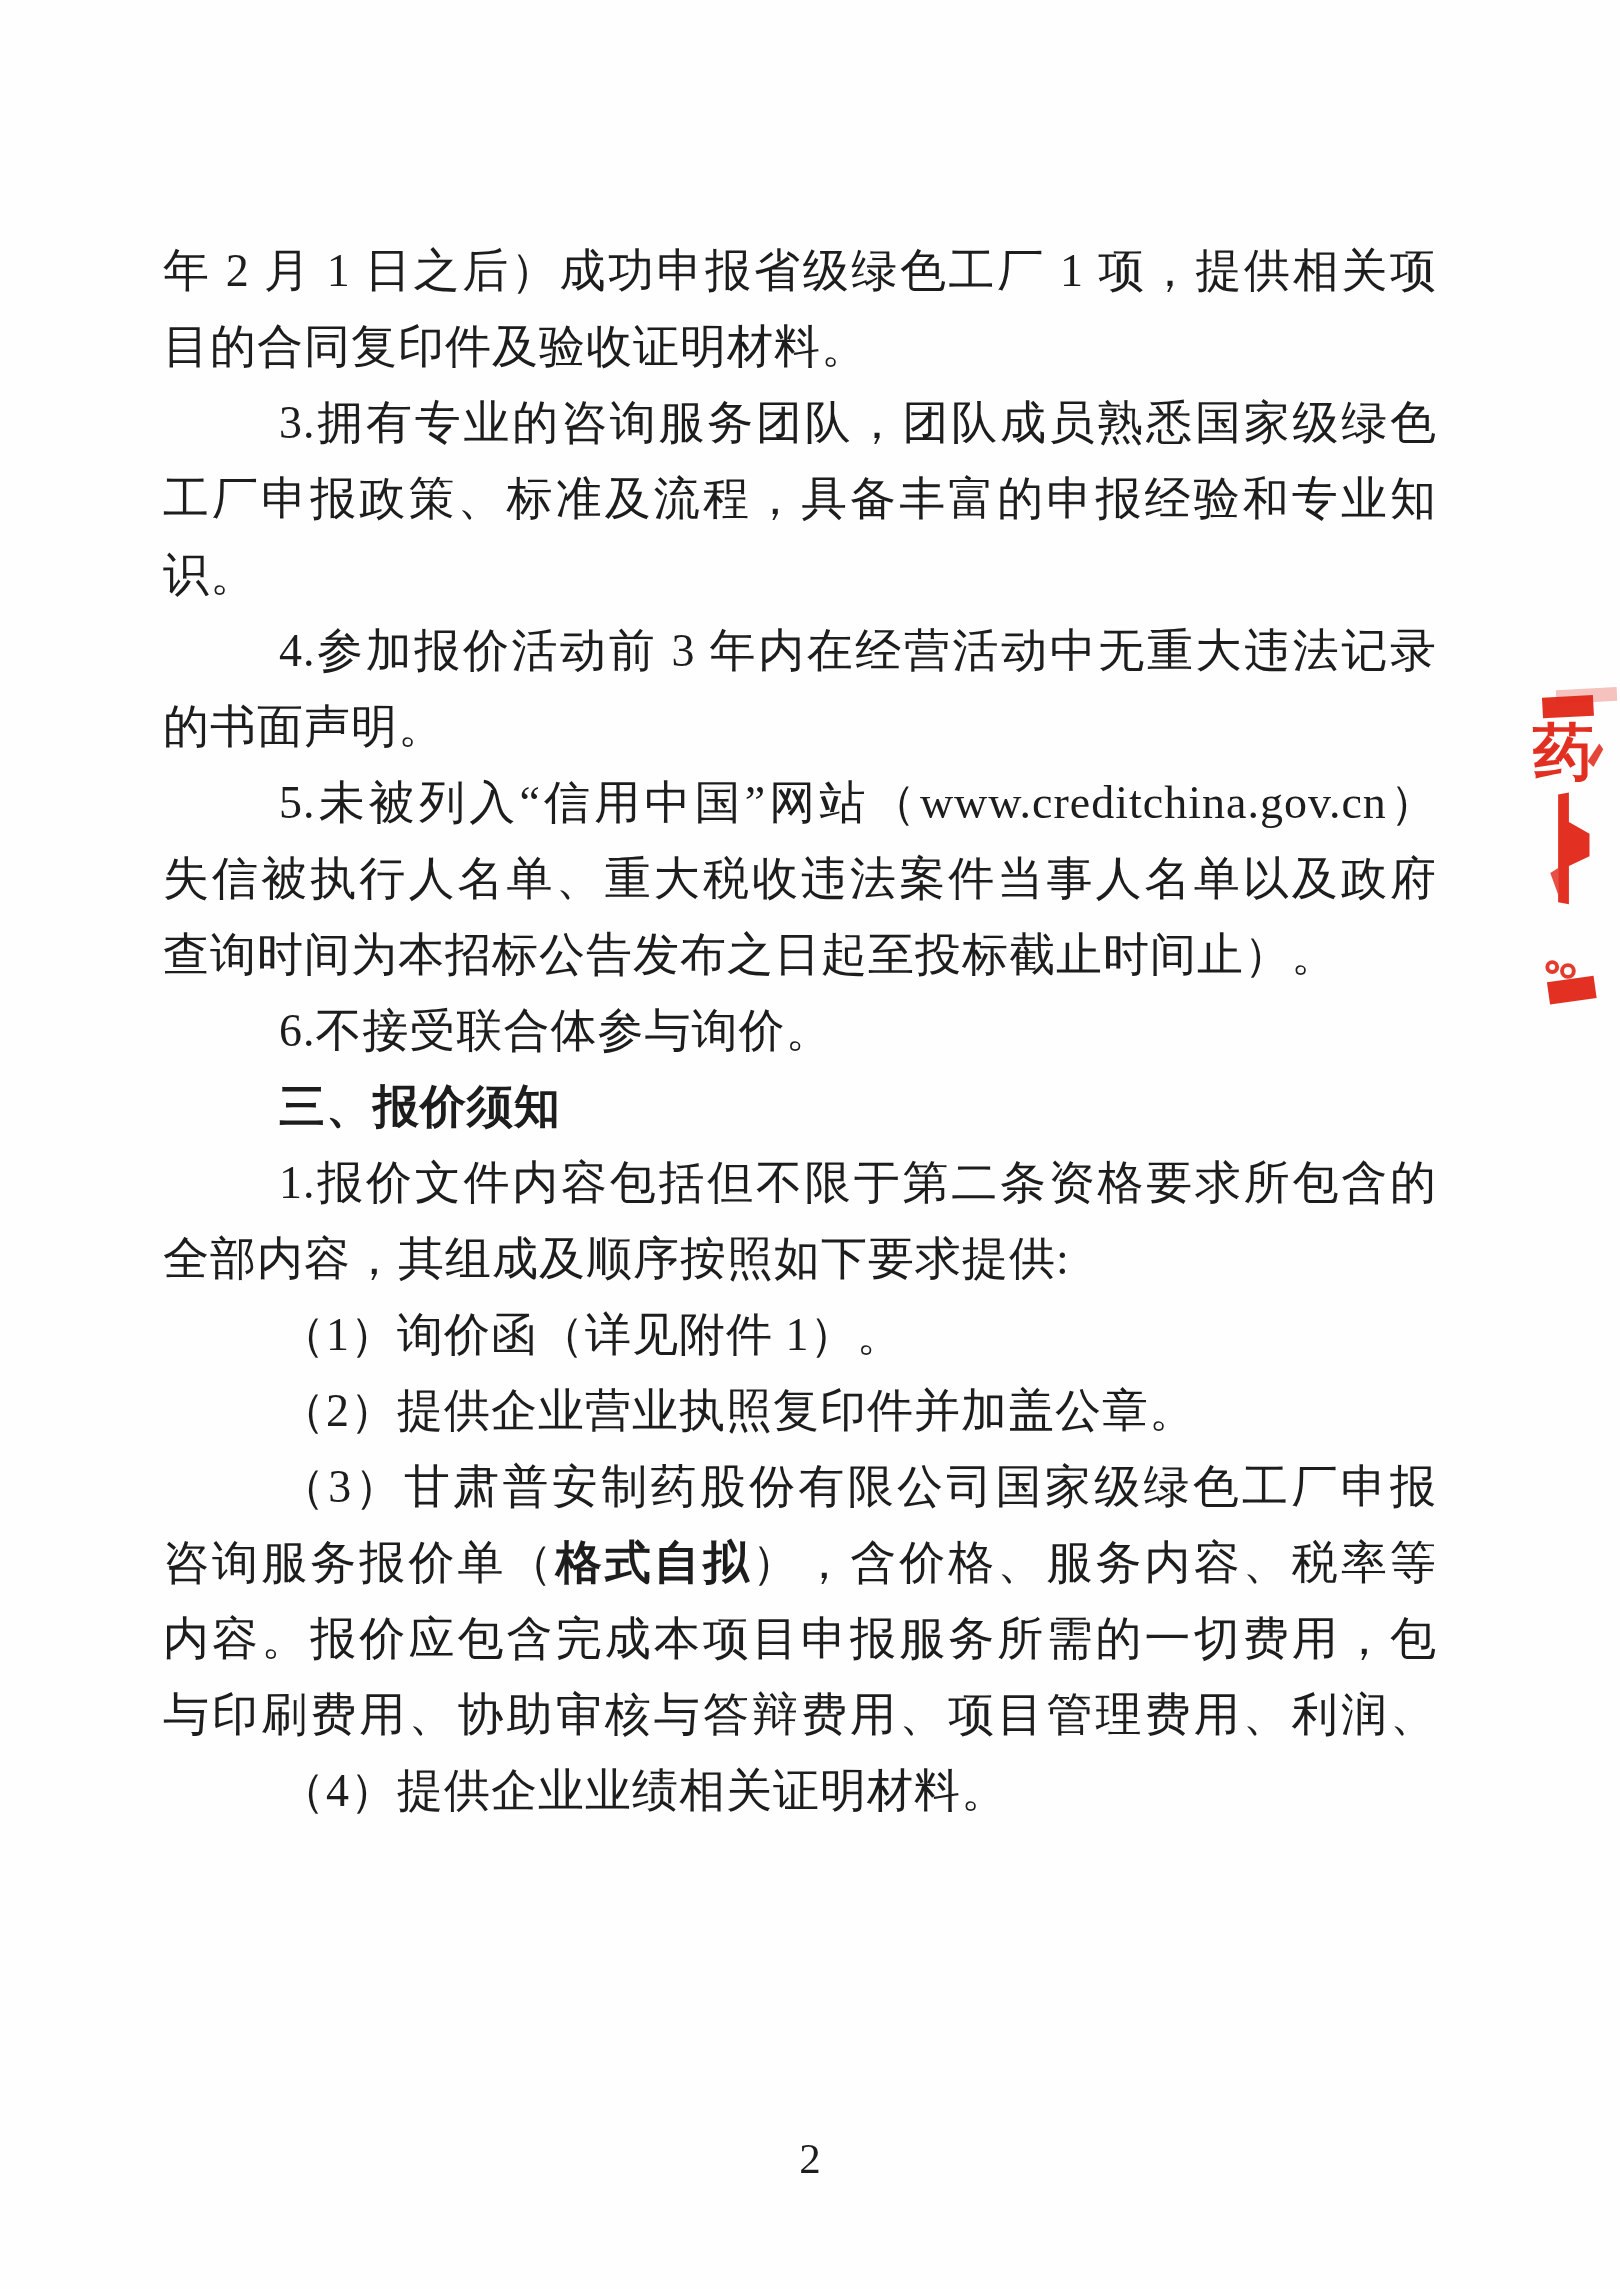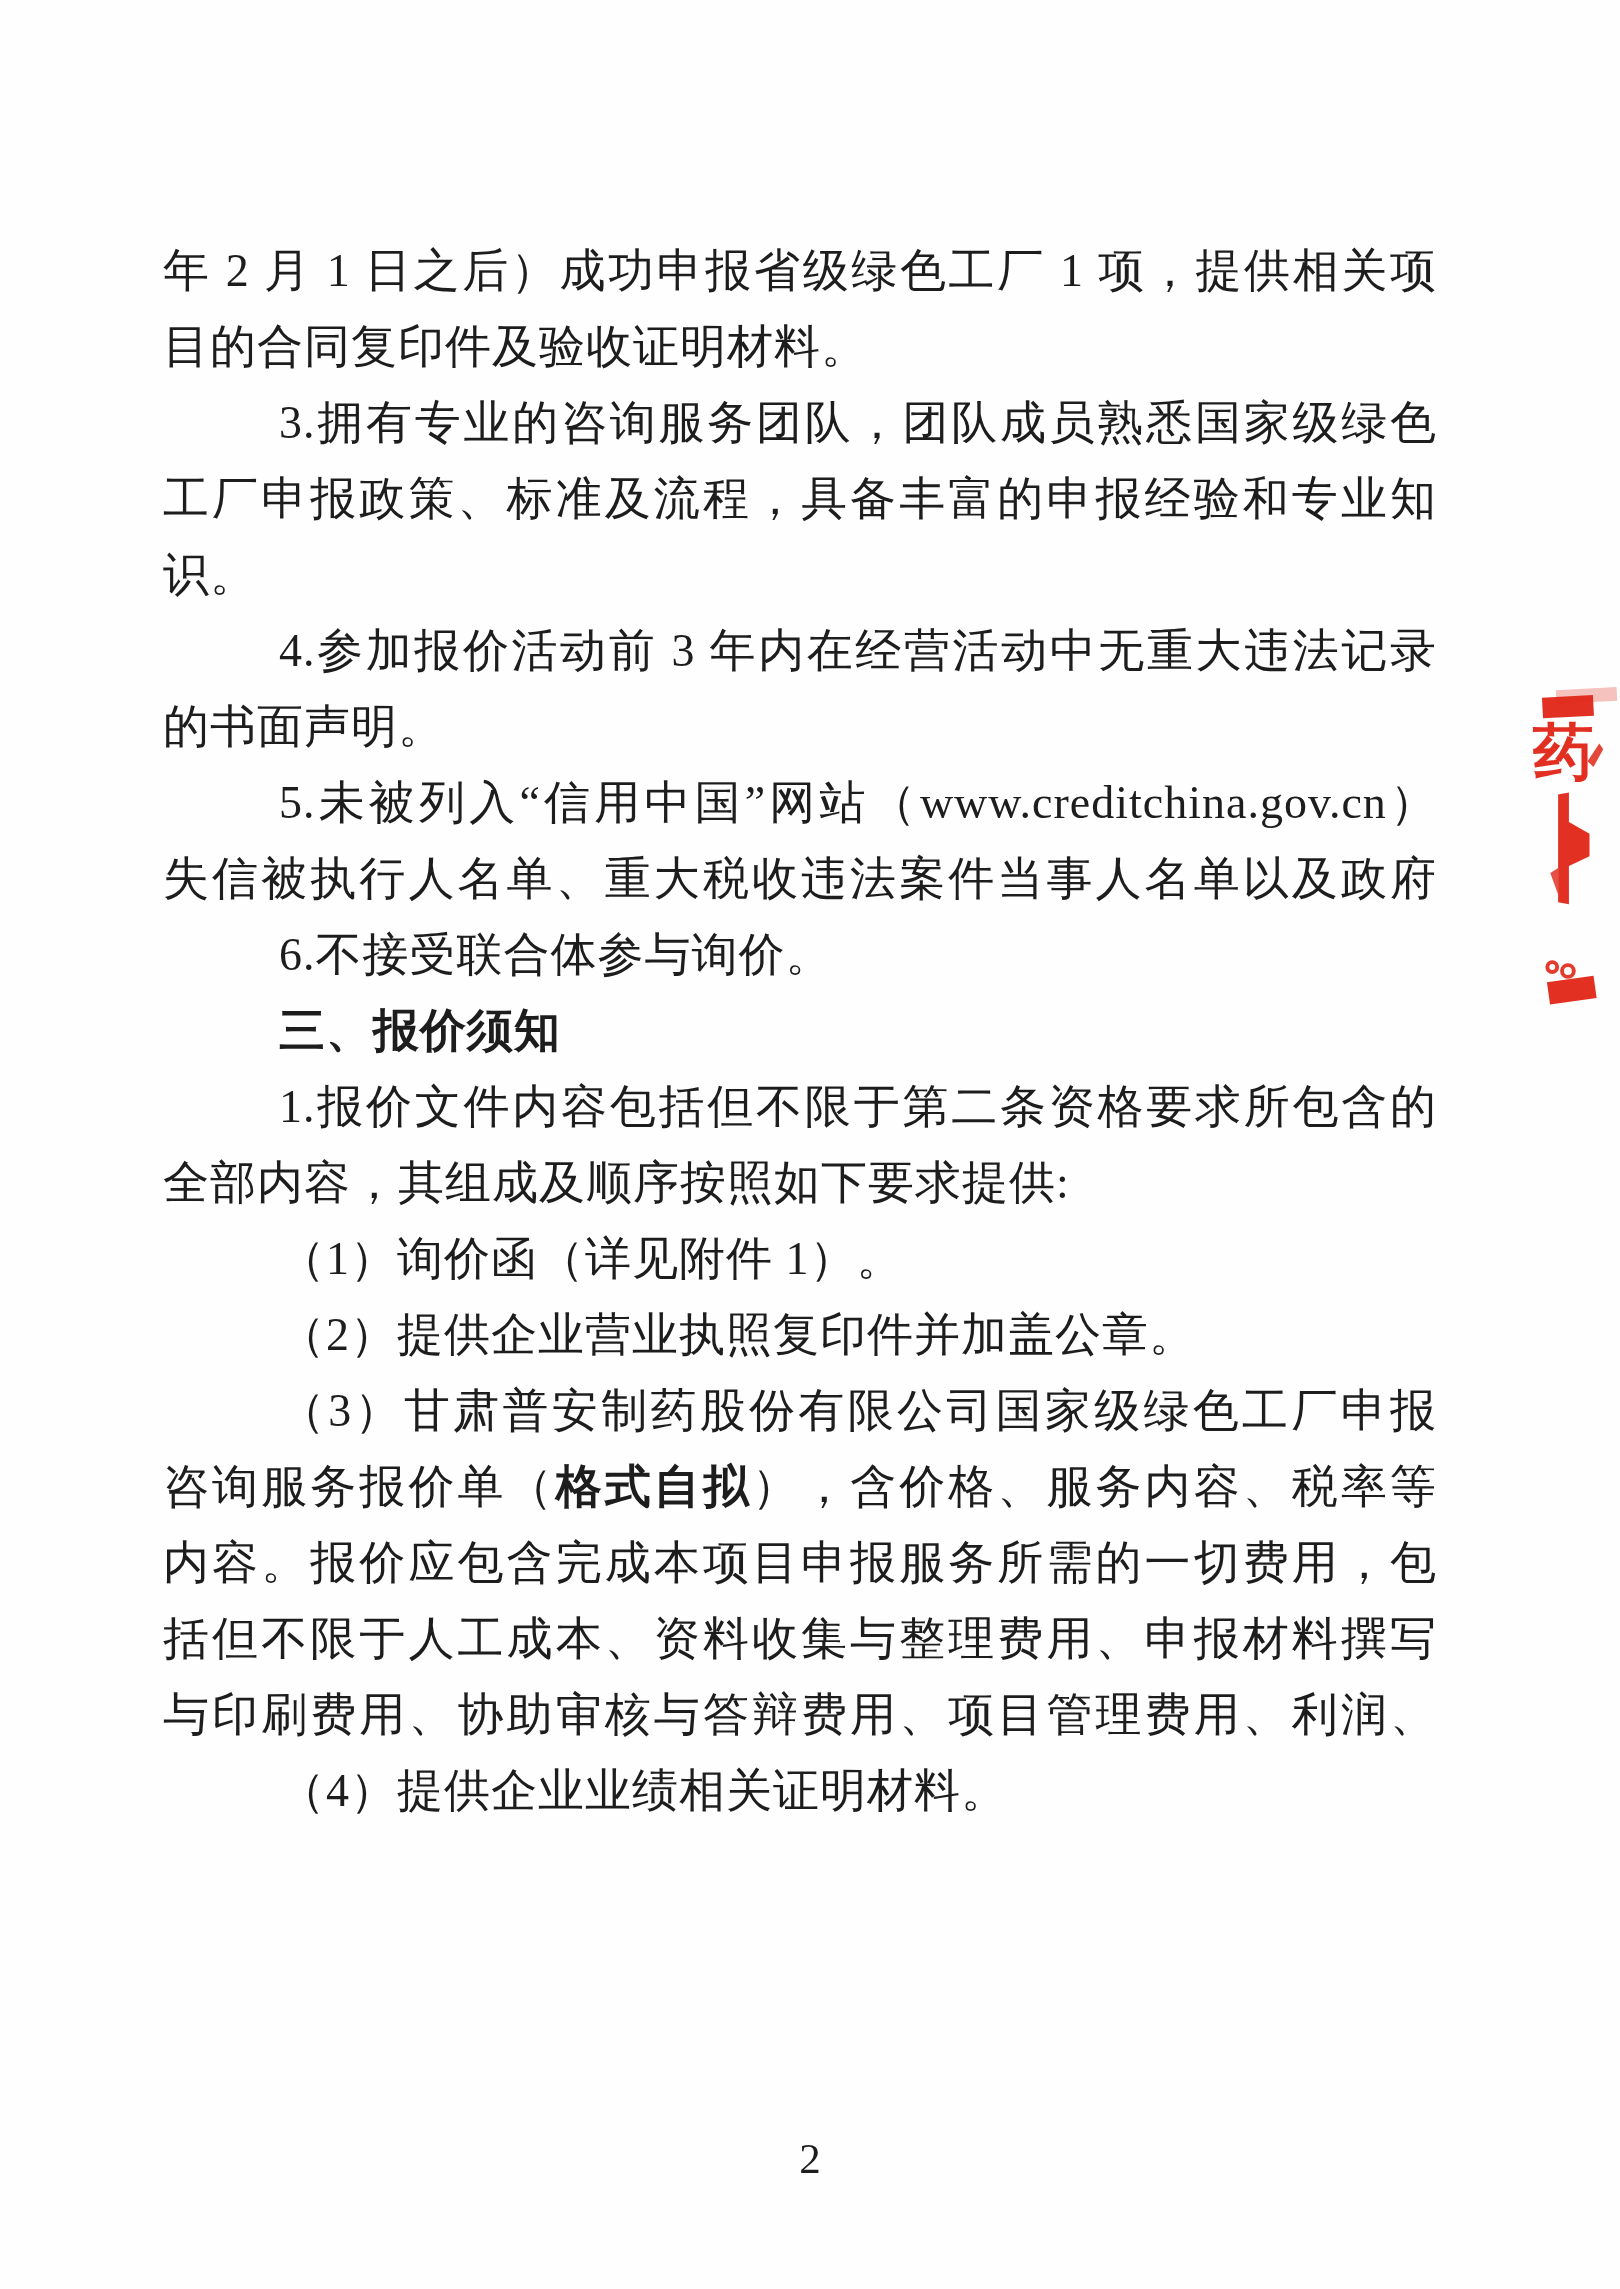--- a/index.html
+++ b/index.html
@@ -59,30 +59,30 @@
   <div class="doc">
       <div class="line justify"><span>年 2 月 1 日之后）成功申报省级绿色工厂 1 项，提供相关项</span></div>
       <div class="line"><span>目的合同复印件及验收证明材料。</span></div>
       <div class="line indent justify"><span>3.拥有专业的咨询服务团队，团队成员熟悉国家级绿色</span></div>
       <div class="line justify"><span>工厂申报政策、标准及流程，具备丰富的申报经验和专业知</span></div>
       <div class="line"><span>识。</span></div>
       <div class="line indent justify"><span>4.参加报价活动前 3 年内在经营活动中无重大违法记录</span></div>
       <div class="line"><span>的书面声明。</span></div>
       <div class="line indent justify"><span>5.未被列入“信用中国”网站（www.creditchina.gov.cn）</span></div>
       <div class="line justify"><span>失信被执行人名单、重大税收违法案件当事人名单以及政府</span></div>
+      <div class="line"><span>查询时间为本招标公告发布之日起至投标截止时间止）。</span></div>
       <div class="line indent"><span>6.不接受联合体参与询价。</span></div>
       <div class="line indent"><span class="bold">三、报价须知</span></div>
       <div class="line indent justify"><span>1.报价文件内容包括但不限于第二条资格要求所包含的</span></div>
       <div class="line"><span>全部内容，其组成及顺序按照如下要求提供:</span></div>
       <div class="line indent"><span>（1）询价函（详见附件 1）。</span></div>
       <div class="line indent"><span>（2）提供企业营业执照复印件并加盖公章。</span></div>
       <div class="line indent justify"><span>（3）甘肃普安制药股份有限公司国家级绿色工厂申报</span></div>
       <div class="line justify"><span>咨询服务报价单（</span><span class="bold">格式自拟</span><span>），含价格、服务内容、税率等</span></div>
       <div class="line justify"><span>内容。报价应包含完成本项目申报服务所需的一切费用，包</span></div>
-      <div class="line justify"><span>括但不限于人工成本、资料收集与整理费用、申报材料撰写</span></div>
       <div class="line justify"><span>与印刷费用、协助审核与答辩费用、项目管理费用、利润、</span></div>
       <div class="line indent"><span>（4）提供企业业绩相关证明材料。</span></div>
     </div>
 
   <div class="pagenum">2</div>
 
   <svg class="stamp" viewBox="0 0 113 360" xmlns="http://www.w3.org/2000/svg">
     <g fill="var(--stamp, #e02617)">
 
       <rect x="48" y="22" width="62" height="14" opacity="0.28" transform="rotate(-3 79 29)"></rect>

